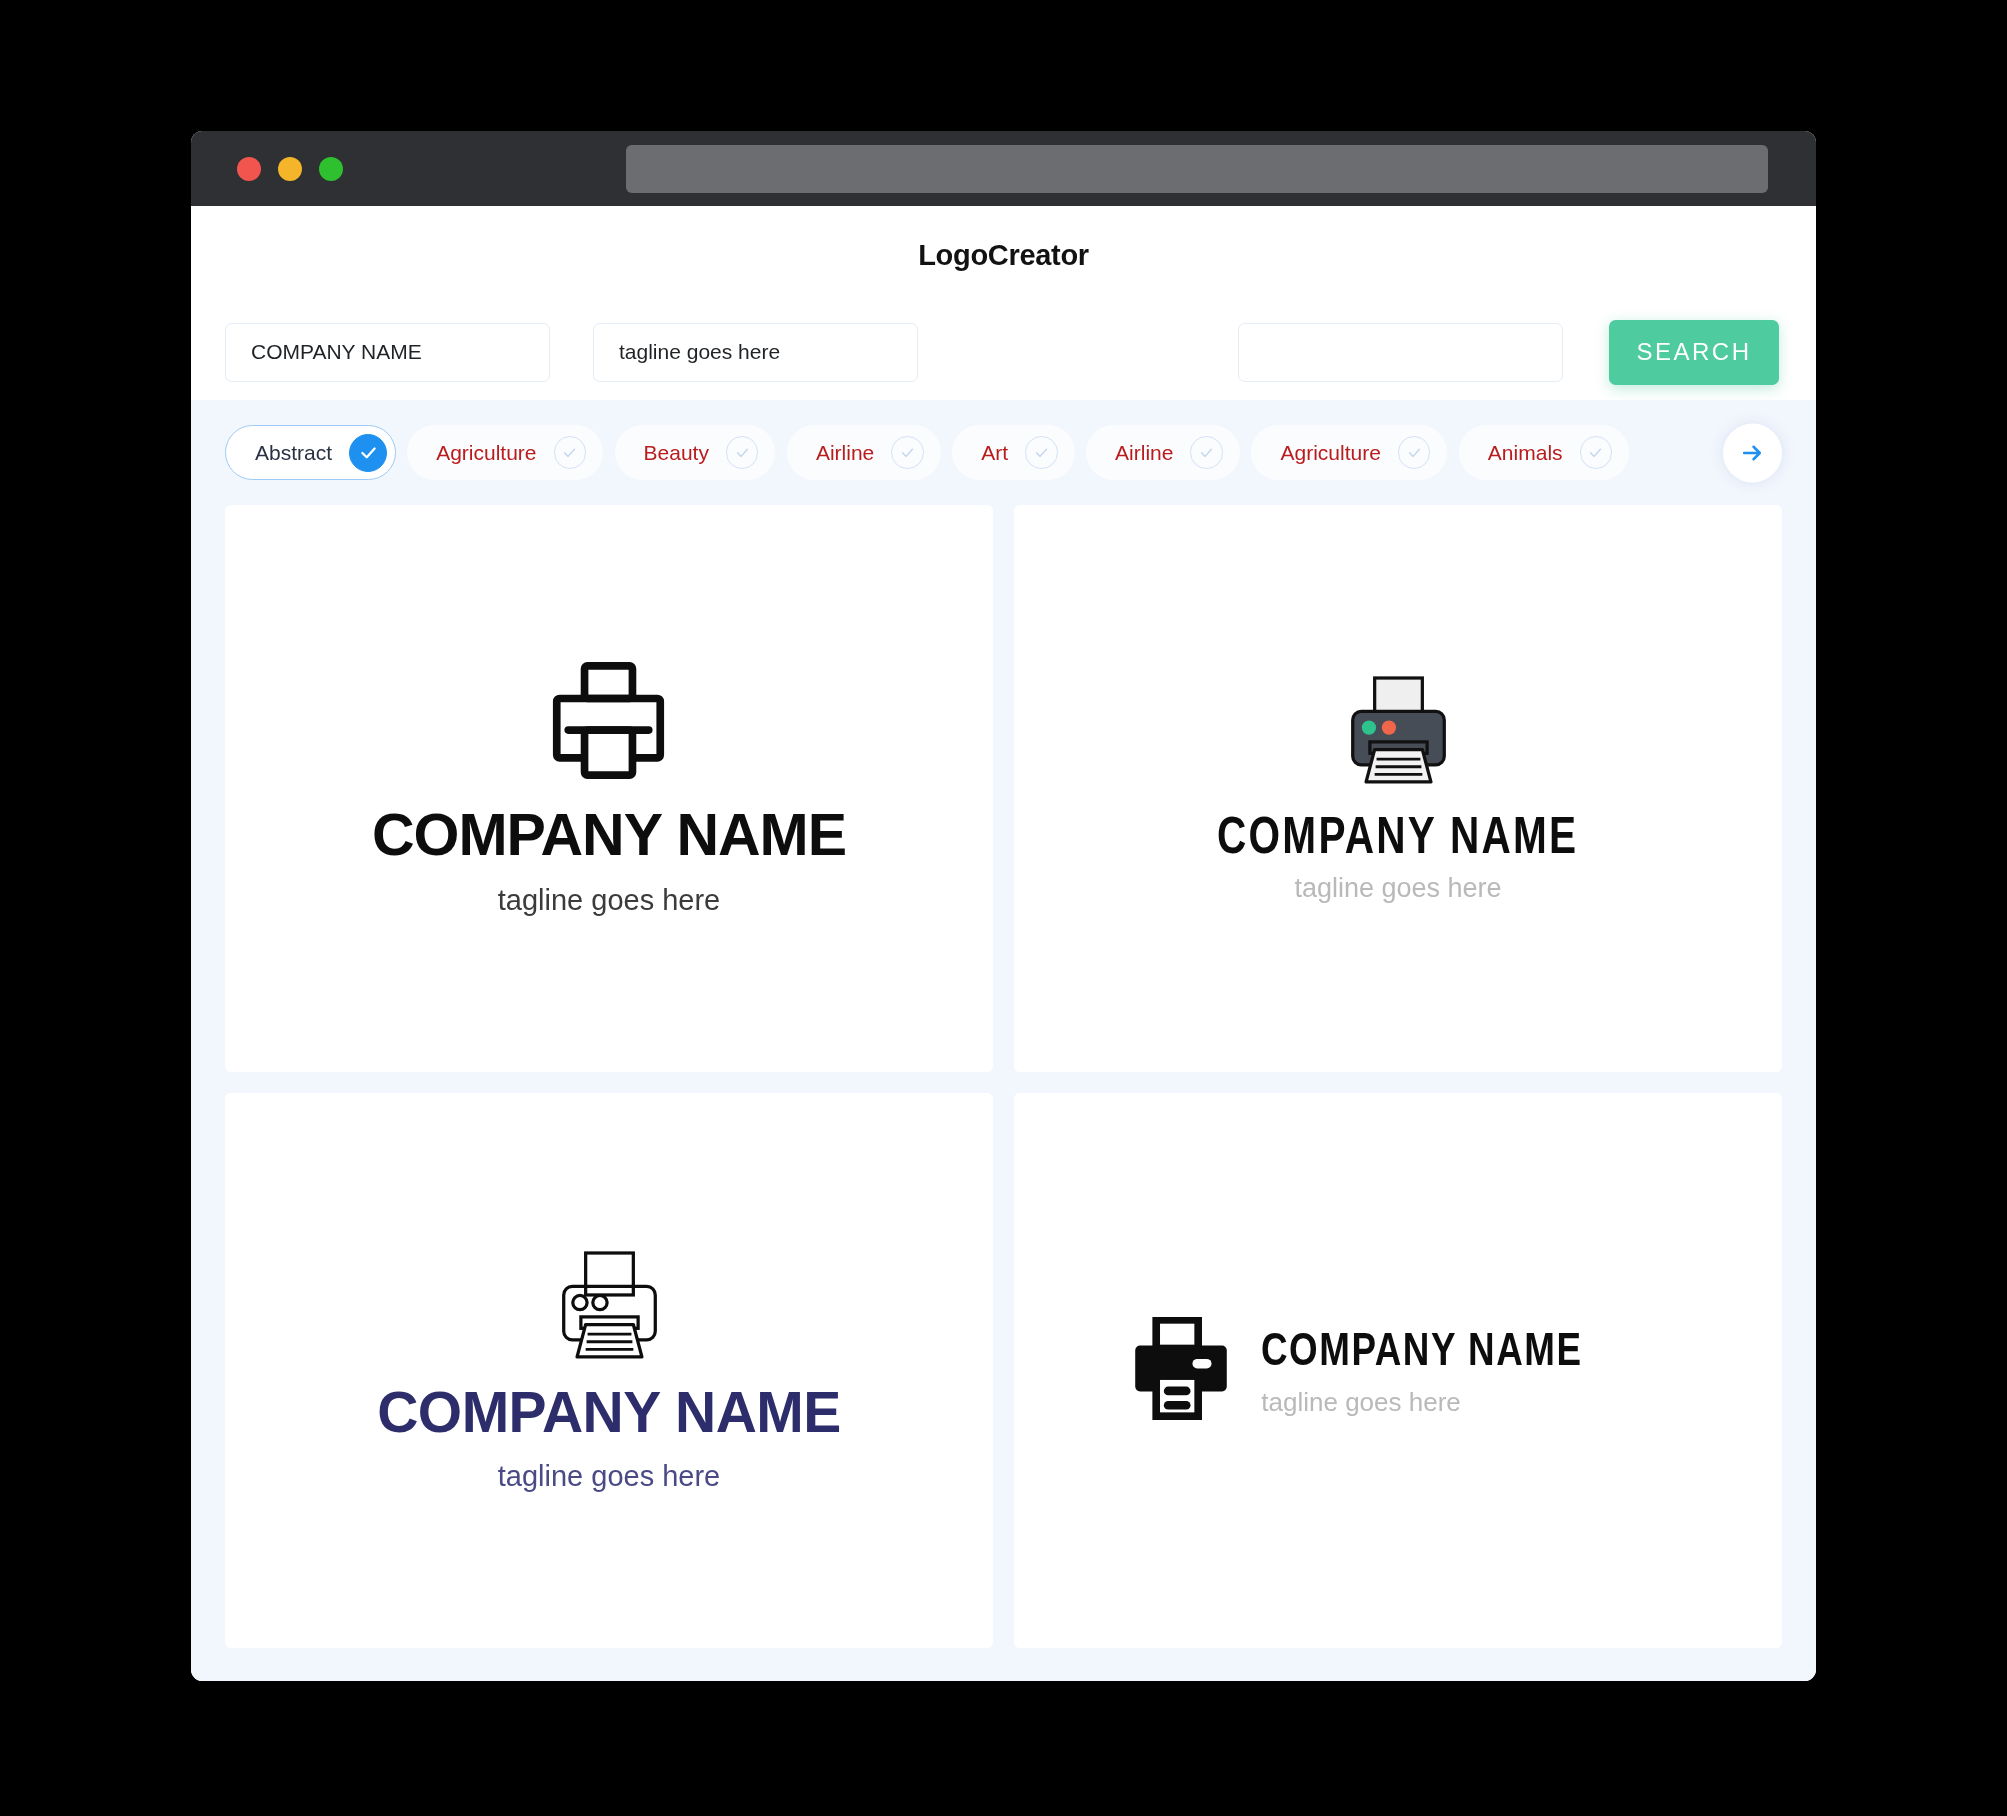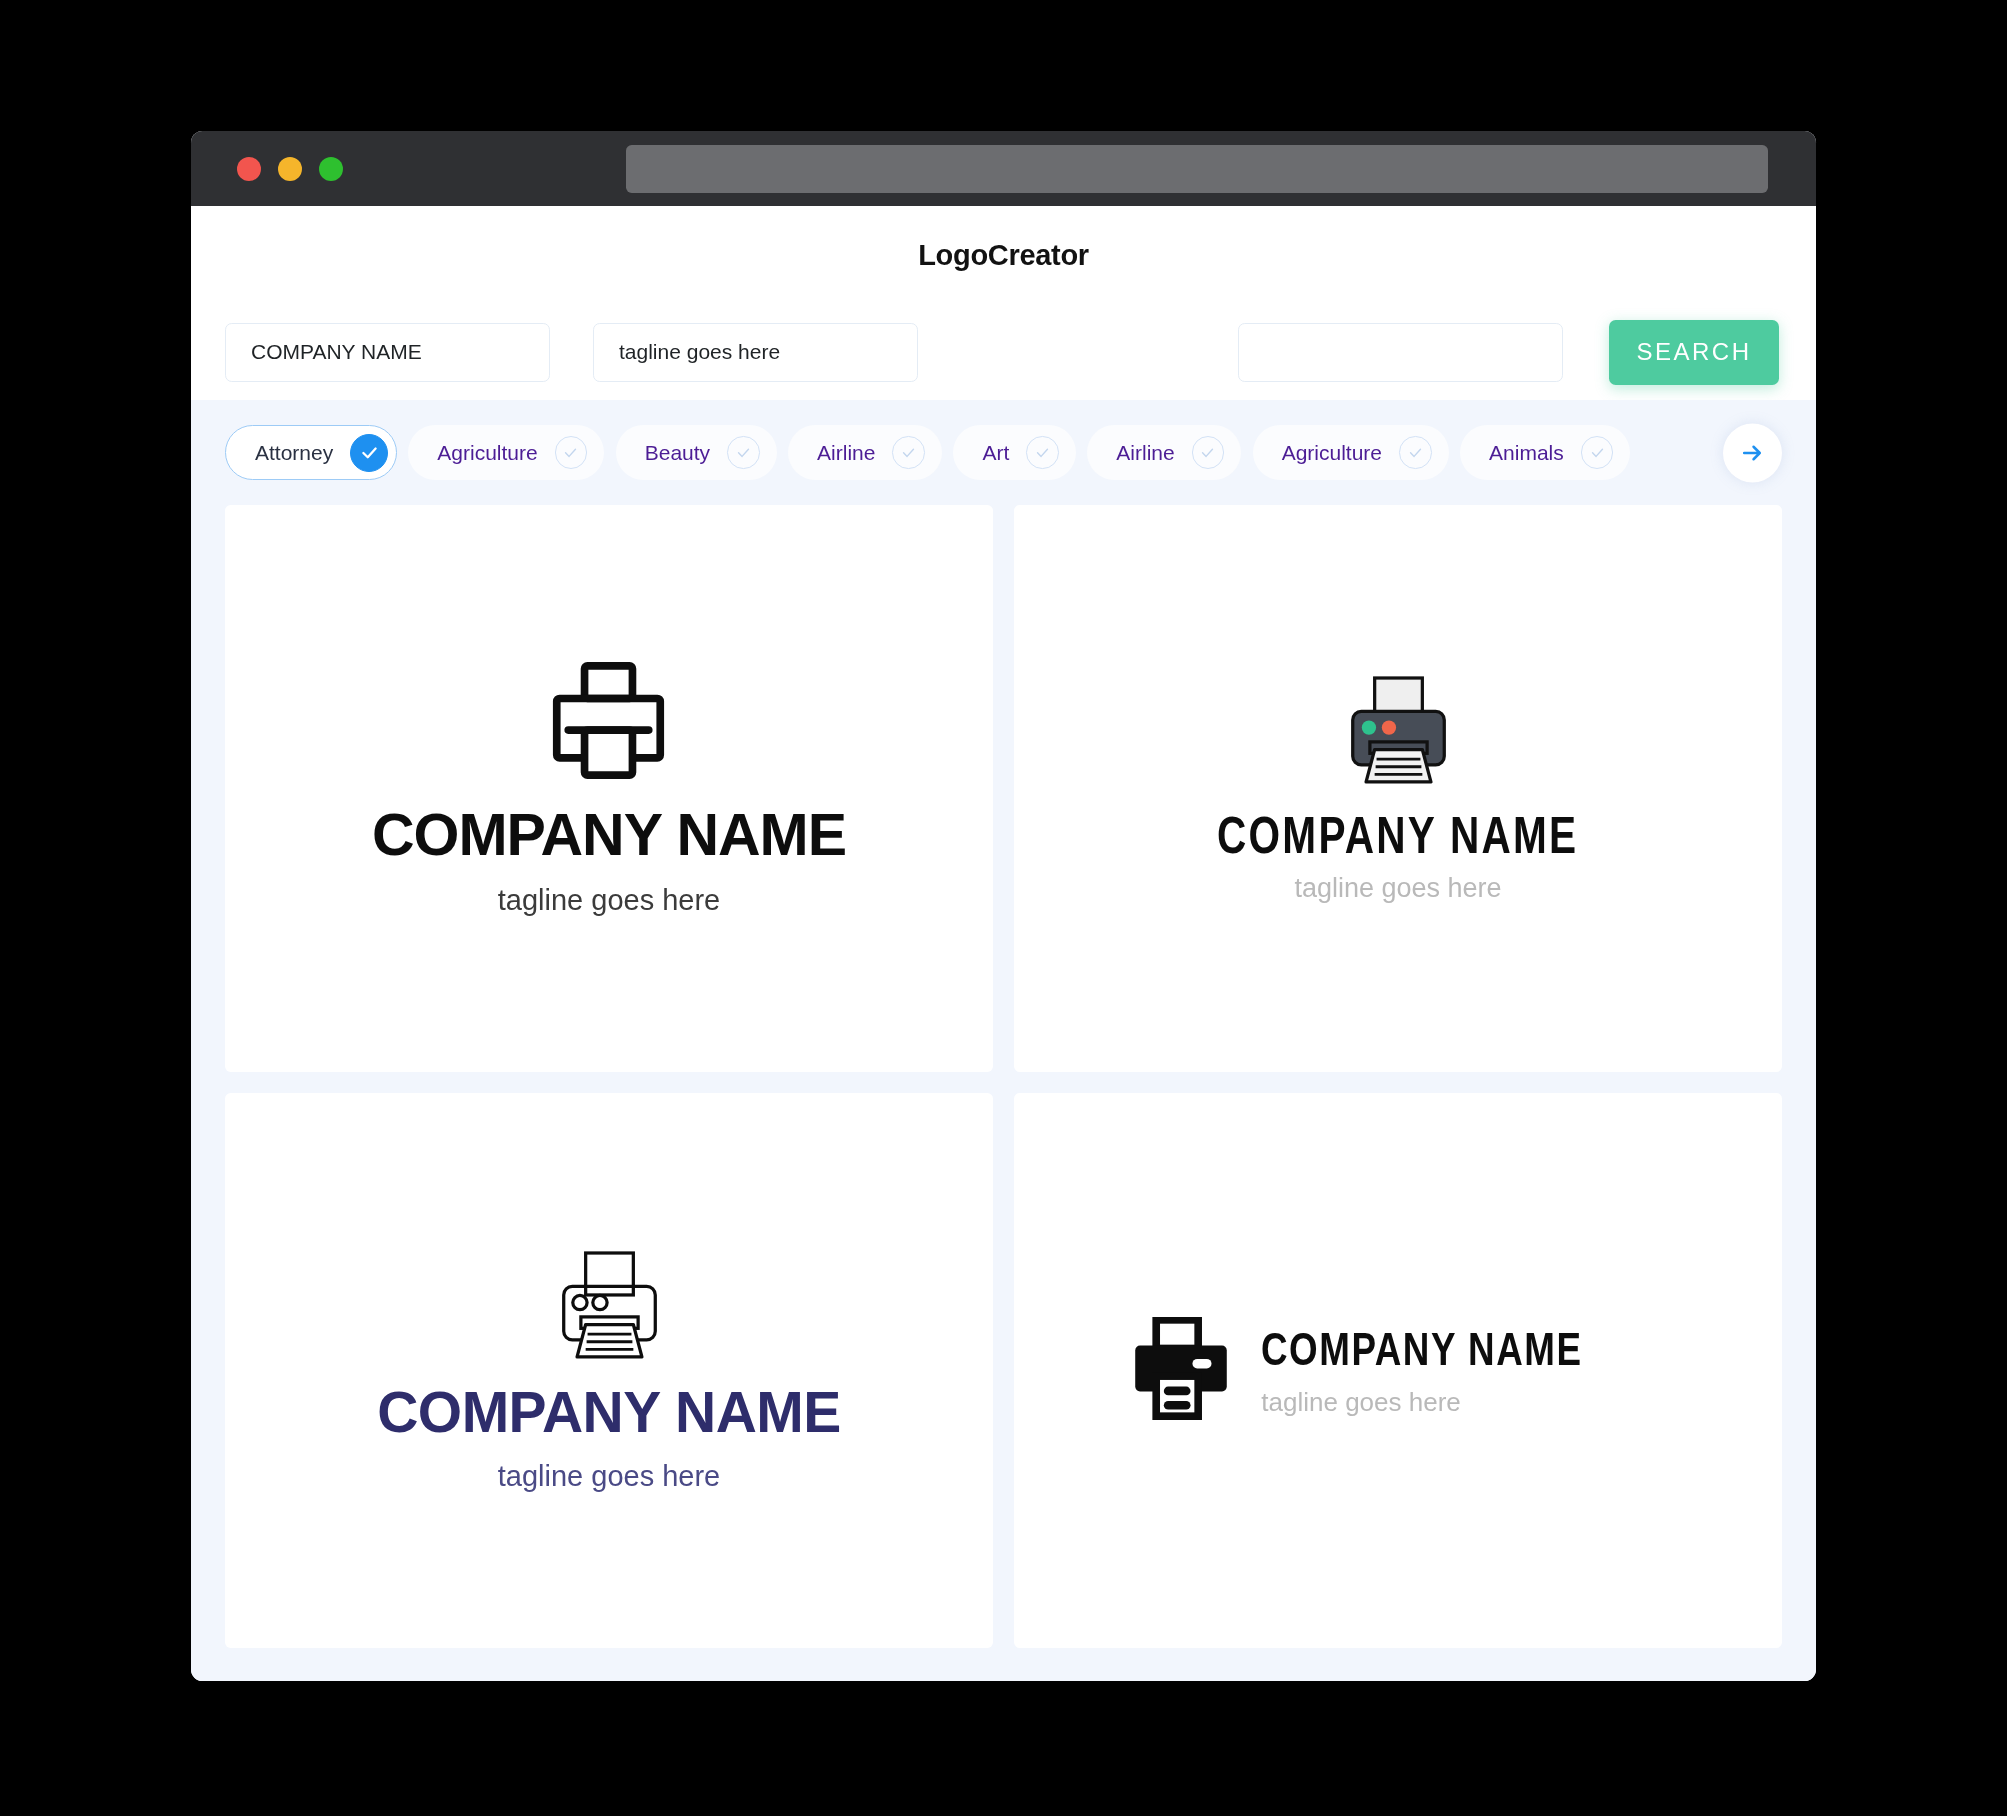--- a/index.html
+++ b/index.html
@@ -131,21 +131,21 @@
     display: flex;
     align-items: center;
     padding: 0 17px 0 29px;
     margin-right: 11.5px;
     flex: 0 0 auto;
     cursor: pointer;
     white-space: nowrap;
   }
   .chip .chip-label {
     font-size: 21px;
-    color: #4c1d95;
+    color: #b91c1c;
     margin-right: 17px;
   }
   .chip .chip-check {
     width: 32.5px; height: 32.5px;
     border-radius: 50%;
     border: 1.4px solid #d3e2f6;
     display: flex; align-items: center; justify-content: center;
   }
   .chip .chip-check svg { width: 17px; height: 17px; }
   .chip .chip-check svg path { stroke: #c3d6ee; }
@@ -258,21 +258,21 @@
     <div class="search-row">
       <div class="field company">COMPANY NAME</div>
       <div class="field tagline">tagline goes here</div>
       <div class="field extra"></div>
       <button class="search-btn">SEARCH</button>
     </div>
 
     <div class="chips-bar">
       <div id="chips-container" style="display:flex;align-items:center;">
           <div class="chip active">
-            <span class="chip-label">Attorney</span>
+            <span class="chip-label">Abstract</span>
             <span class="chip-check">
               <svg viewBox="0 0 24 24" fill="none">
                 <path d="M5 12.5l5 5 9-10" stroke-width="2" stroke-linecap="round" stroke-linejoin="round"></path>
               </svg>
             </span>
           </div>
           <div class="chip">
             <span class="chip-label">Agriculture</span>
             <span class="chip-check">
               <svg viewBox="0 0 24 24" fill="none">

